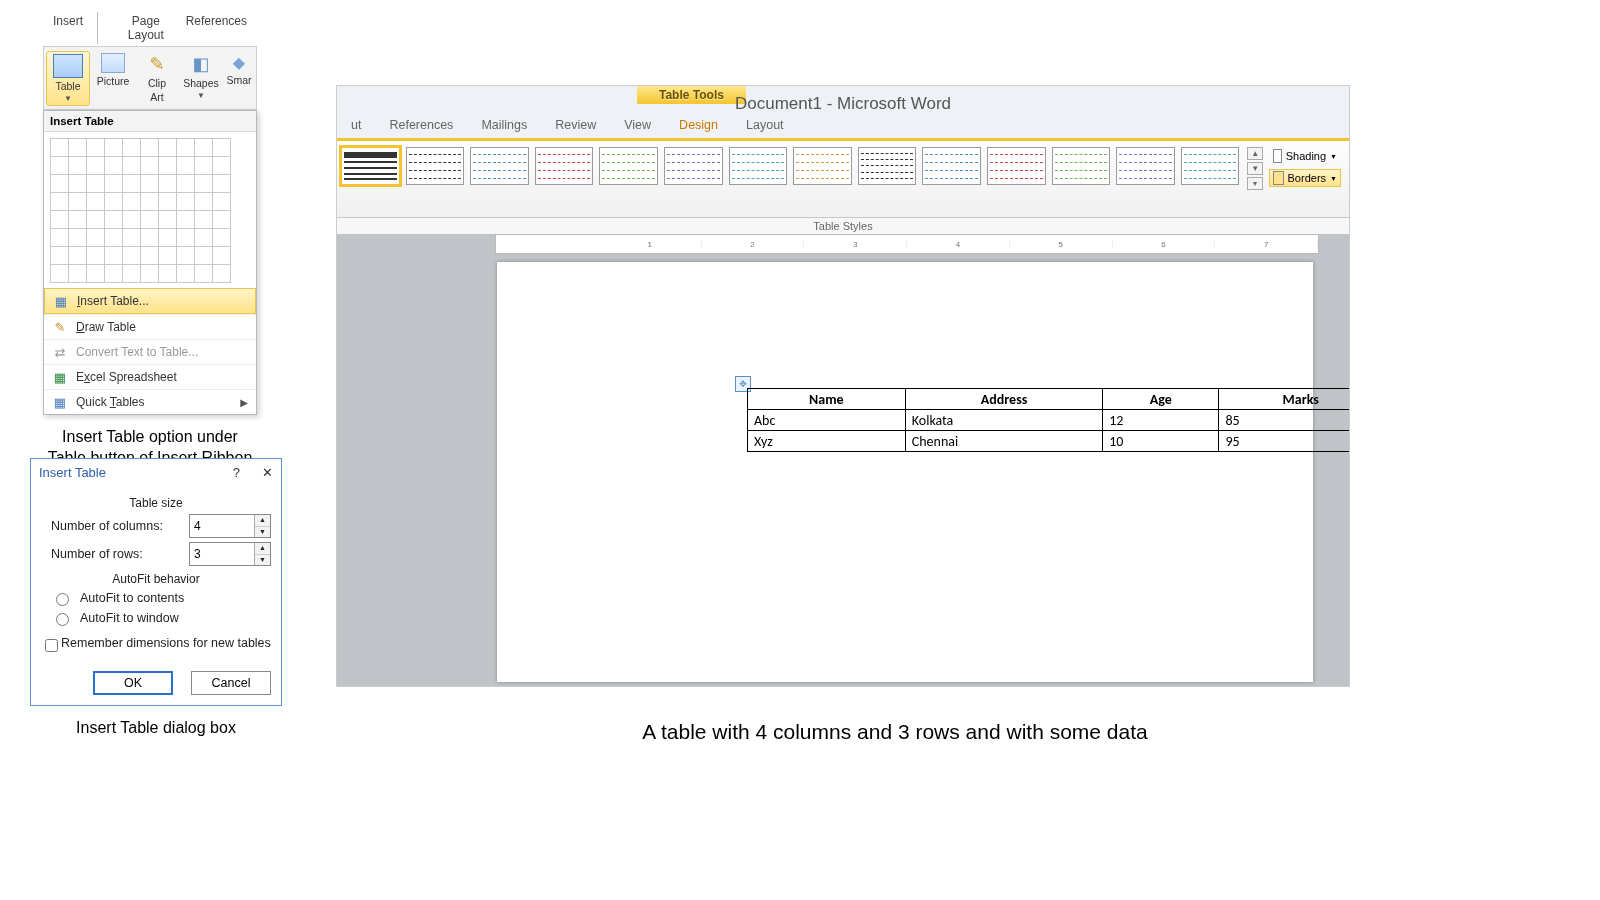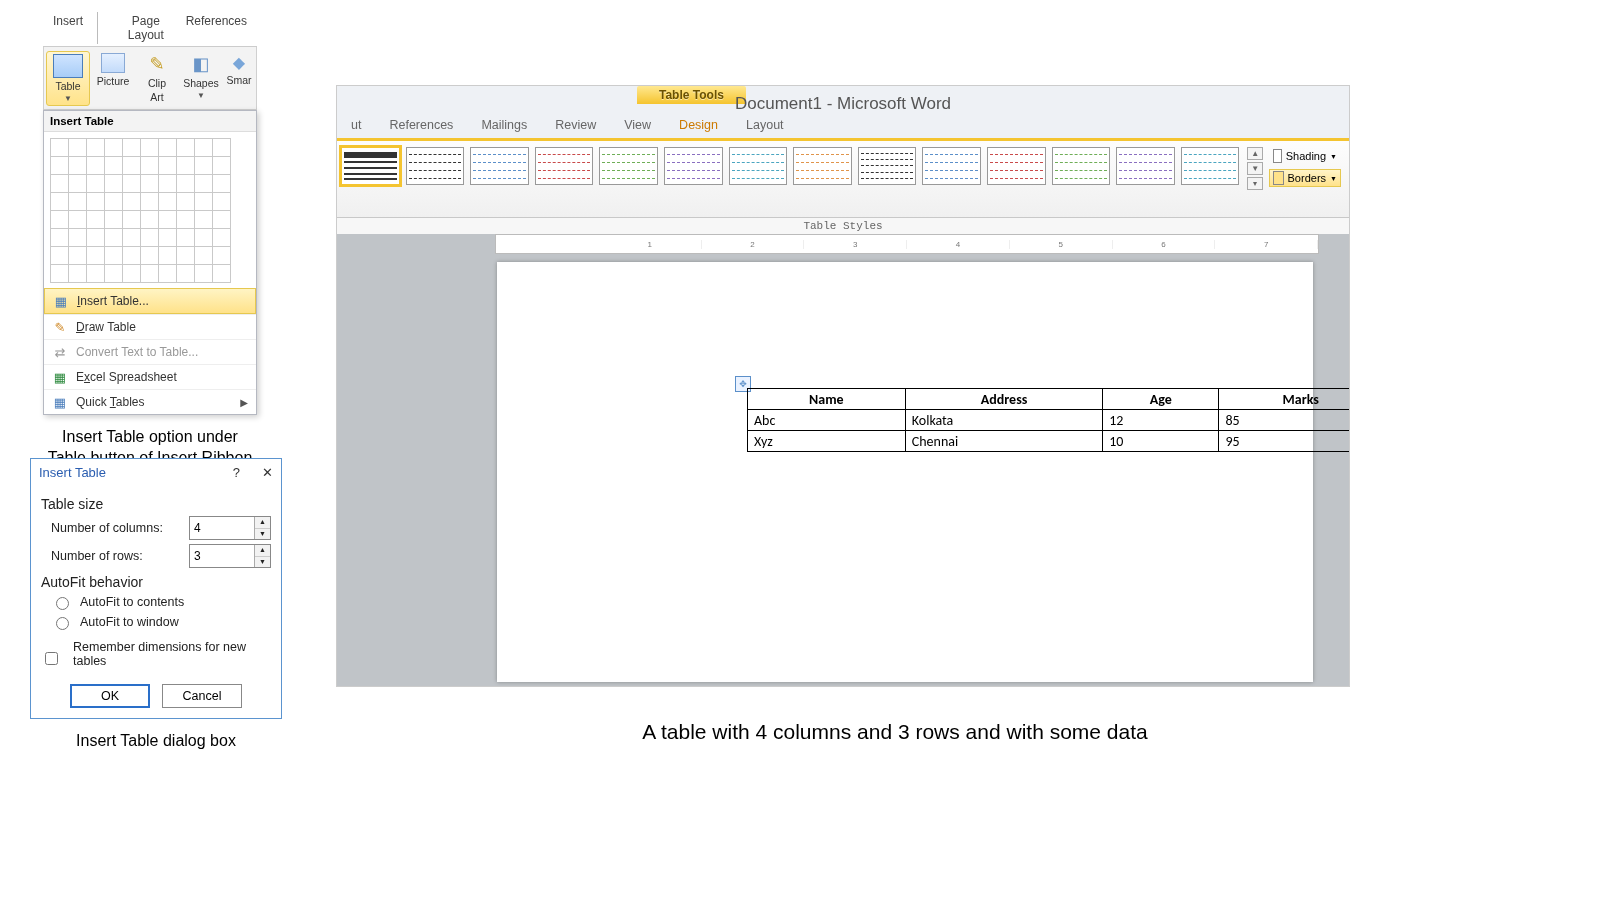--- a/index.html
+++ b/index.html
@@ -137,21 +137,21 @@
   }
   .dialog-title {
     display:flex;
     align-items:center;
     padding:6px 8px;
     color:#2a5db0;
     font-size:13px;
   }
   .dialog-title .qx { margin-left:auto; display:flex; gap:22px; color:#333;}
   .dialog-body { padding: 4px 10px 10px; color:#222; }
-  .sect { margin:6px 0 2px; font-size:14px; }
+  .sect { margin:6px 0 2px; font-size:12px;text-align:center; }
   .row { display:flex; align-items:center; margin:4px 0 4px 10px; gap:6px;}
   .row label { flex: 1; }
   .spinner {
     display:flex;
     border:1px solid #888;
     height:22px;
     width:80px;
   }
   .spinner input {
     border:none; width:56px; padding:0 4px; font-size:12px; outline:none;
@@ -160,22 +160,22 @@
     width:18px;
     border-left:1px solid #aaa;
     display:flex; flex-direction:column;
   }
   .spinner .btns span{
     flex:1; text-align:center; font-size:7px; background:#f2f2f2; border-bottom:1px solid #ccc;
     line-height:10px;
   }
   .spinner .btns span:last-child{ border-bottom:none;}
   .radio-row { display:flex; align-items:center; margin:4px 0 4px 10px; gap:8px; }
-  .chk-row { display:flex; align-items:flex-end; gap:12px; margin:10px 0; }
-  .btn-row { display:flex; justify-content:center; gap:12px; margin-top:16px; }
+  .chk-row { display:flex; align-items:flex-start; gap:0; margin:10px 0; }
+  .btn-row { display:flex; justify-content:flex-end; gap:18px; margin-top:16px; }
   .dlg-btn {
     width:80px; height:24px;
     background:#fff;
     border:1px solid #888;
     font-size:12.5px;
   }
   .dlg-btn.primary { border:2px solid #2a6fc9; }
 
   
   .panel3 {
@@ -254,21 +254,20 @@
   }
   .shade-item.bord{
     background:linear-gradient(#fff4c9,#ffe28a);
     border-color:#e6c84f;
   }
   .shade-swatch{ width:12px;height:12px;border:1px solid #888;background:#fff;}
   .shade-swatch.y{ background:#ffe28a;}
   .ts-label {
     text-align:center; font-size:11px;color:#666;padding:2px 0 4px;
     border-bottom:1px solid #d0d0d0;
-    font-family:Liberation Mono, monospace;
   }
   .doc-area {
     position:absolute; left:0;right:0;top:148px;bottom:0;
     background:#c0c4c8;
   }
   .ruler {
     position:absolute; left:158px; right:30px; top:0; height:18px;
     background:#fff; border:1px solid #bbb;
     font-size:8px;color:#777;
     display:flex;align-items:center;

